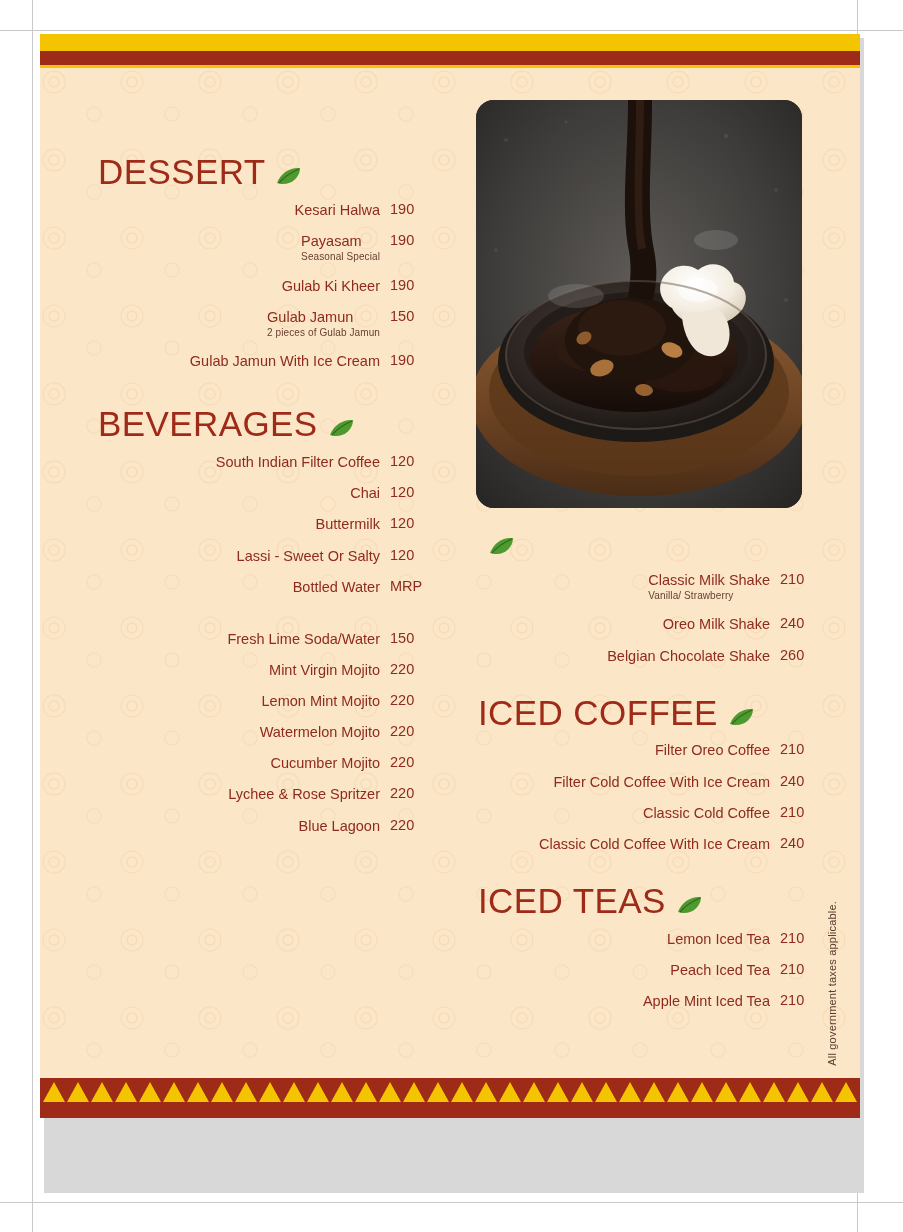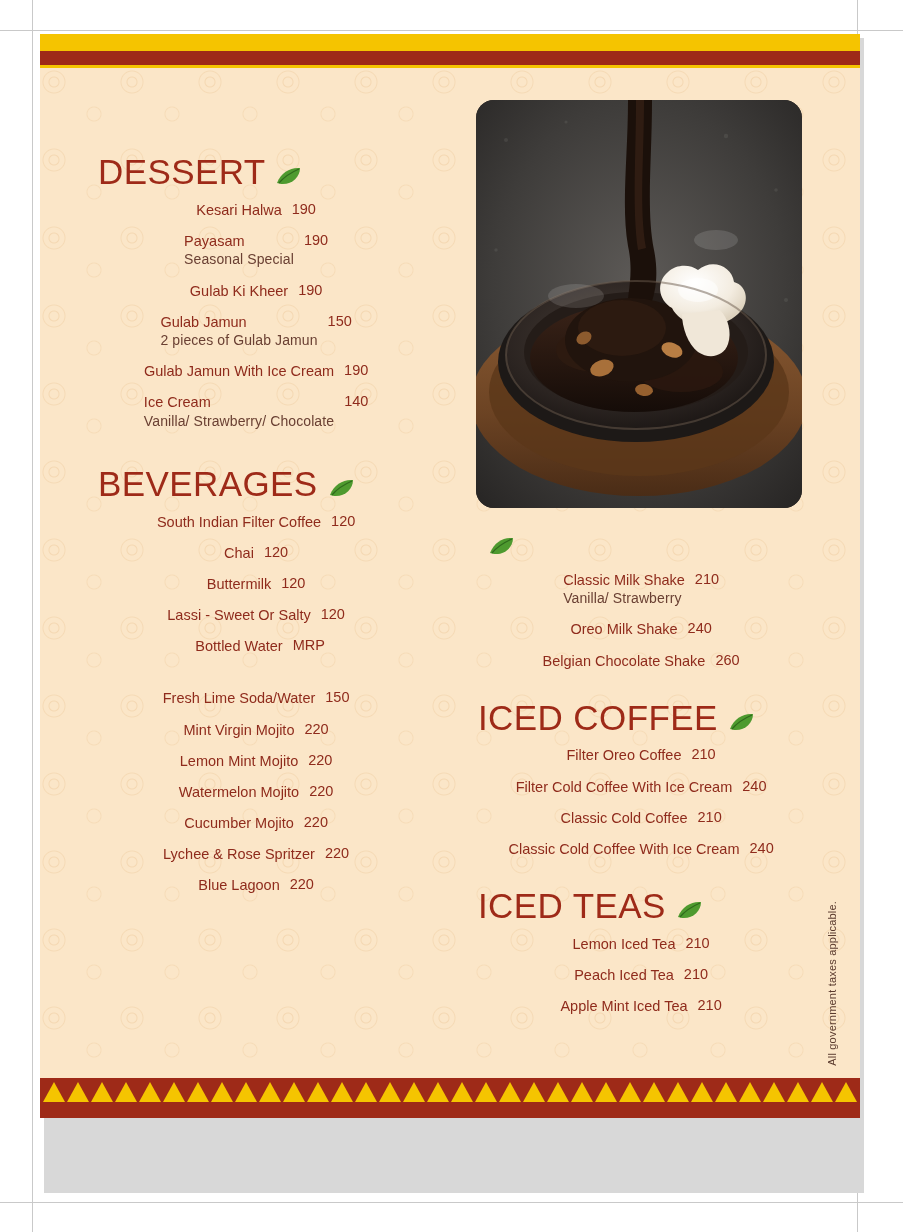--- a/index.html
+++ b/index.html
@@ -144,31 +144,31 @@
   .leaf {
     margin-left: 10px;
     display: inline-block;
     transform: translateY(2px);
   }
 
   
   .item {
     display: flex;
     align-items: flex-start;
-    justify-content: center;
+    justify-content: flex-end;
     margin-bottom: 13px;
   }
   .item-name {
     color: #8f2b1c;
     font-size: 14.5px;
     line-height: 1.25;
   }
   .item-sub {
     display: block;
-    font-size: 14px;
+    font-size: 10px;
     color: #6a4033;
     margin-top: 1px;
     letter-spacing: 0.1px;
   }
   .item-price {
     color: #8f2b1c;
     font-size: 14.5px;
     white-space: nowrap;
     padding-left: 10px;
   }
@@ -325,27 +325,20 @@
         </div>
         <div class="item-price left-price">150</div>
       </div>
 
       <div class="item">
         <div class="item-name">Gulab Jamun With Ice Cream</div>
         <div class="item-price left-price">190</div>
       </div>
 
 
-      <div class="item">
-        <div class="item-name">
-          <span>Ice Cream</span>
-          <span class="item-sub">Vanilla/ Strawberry/ Chocolate</span>
-        </div>
-        <div class="item-price left-price">140</div>
-      </div>
     </div>
 
     <div class="sec-beverages">
       <h2 class="section-head">
         <span>BEVERAGES</span>
         <span class="leaf">
           <svg width="26" height="20" viewBox="0 0 26 20">
               <path d="M2 17 C6 6 16 1 25 2 C25 11 17 19 6 18 Z" fill="#4e9a2f"></path>
               <path d="M4 17 C9 11 17 6 24 3" stroke="#2f6a1c" stroke-width="1.2" fill="none"></path>
             </svg>

